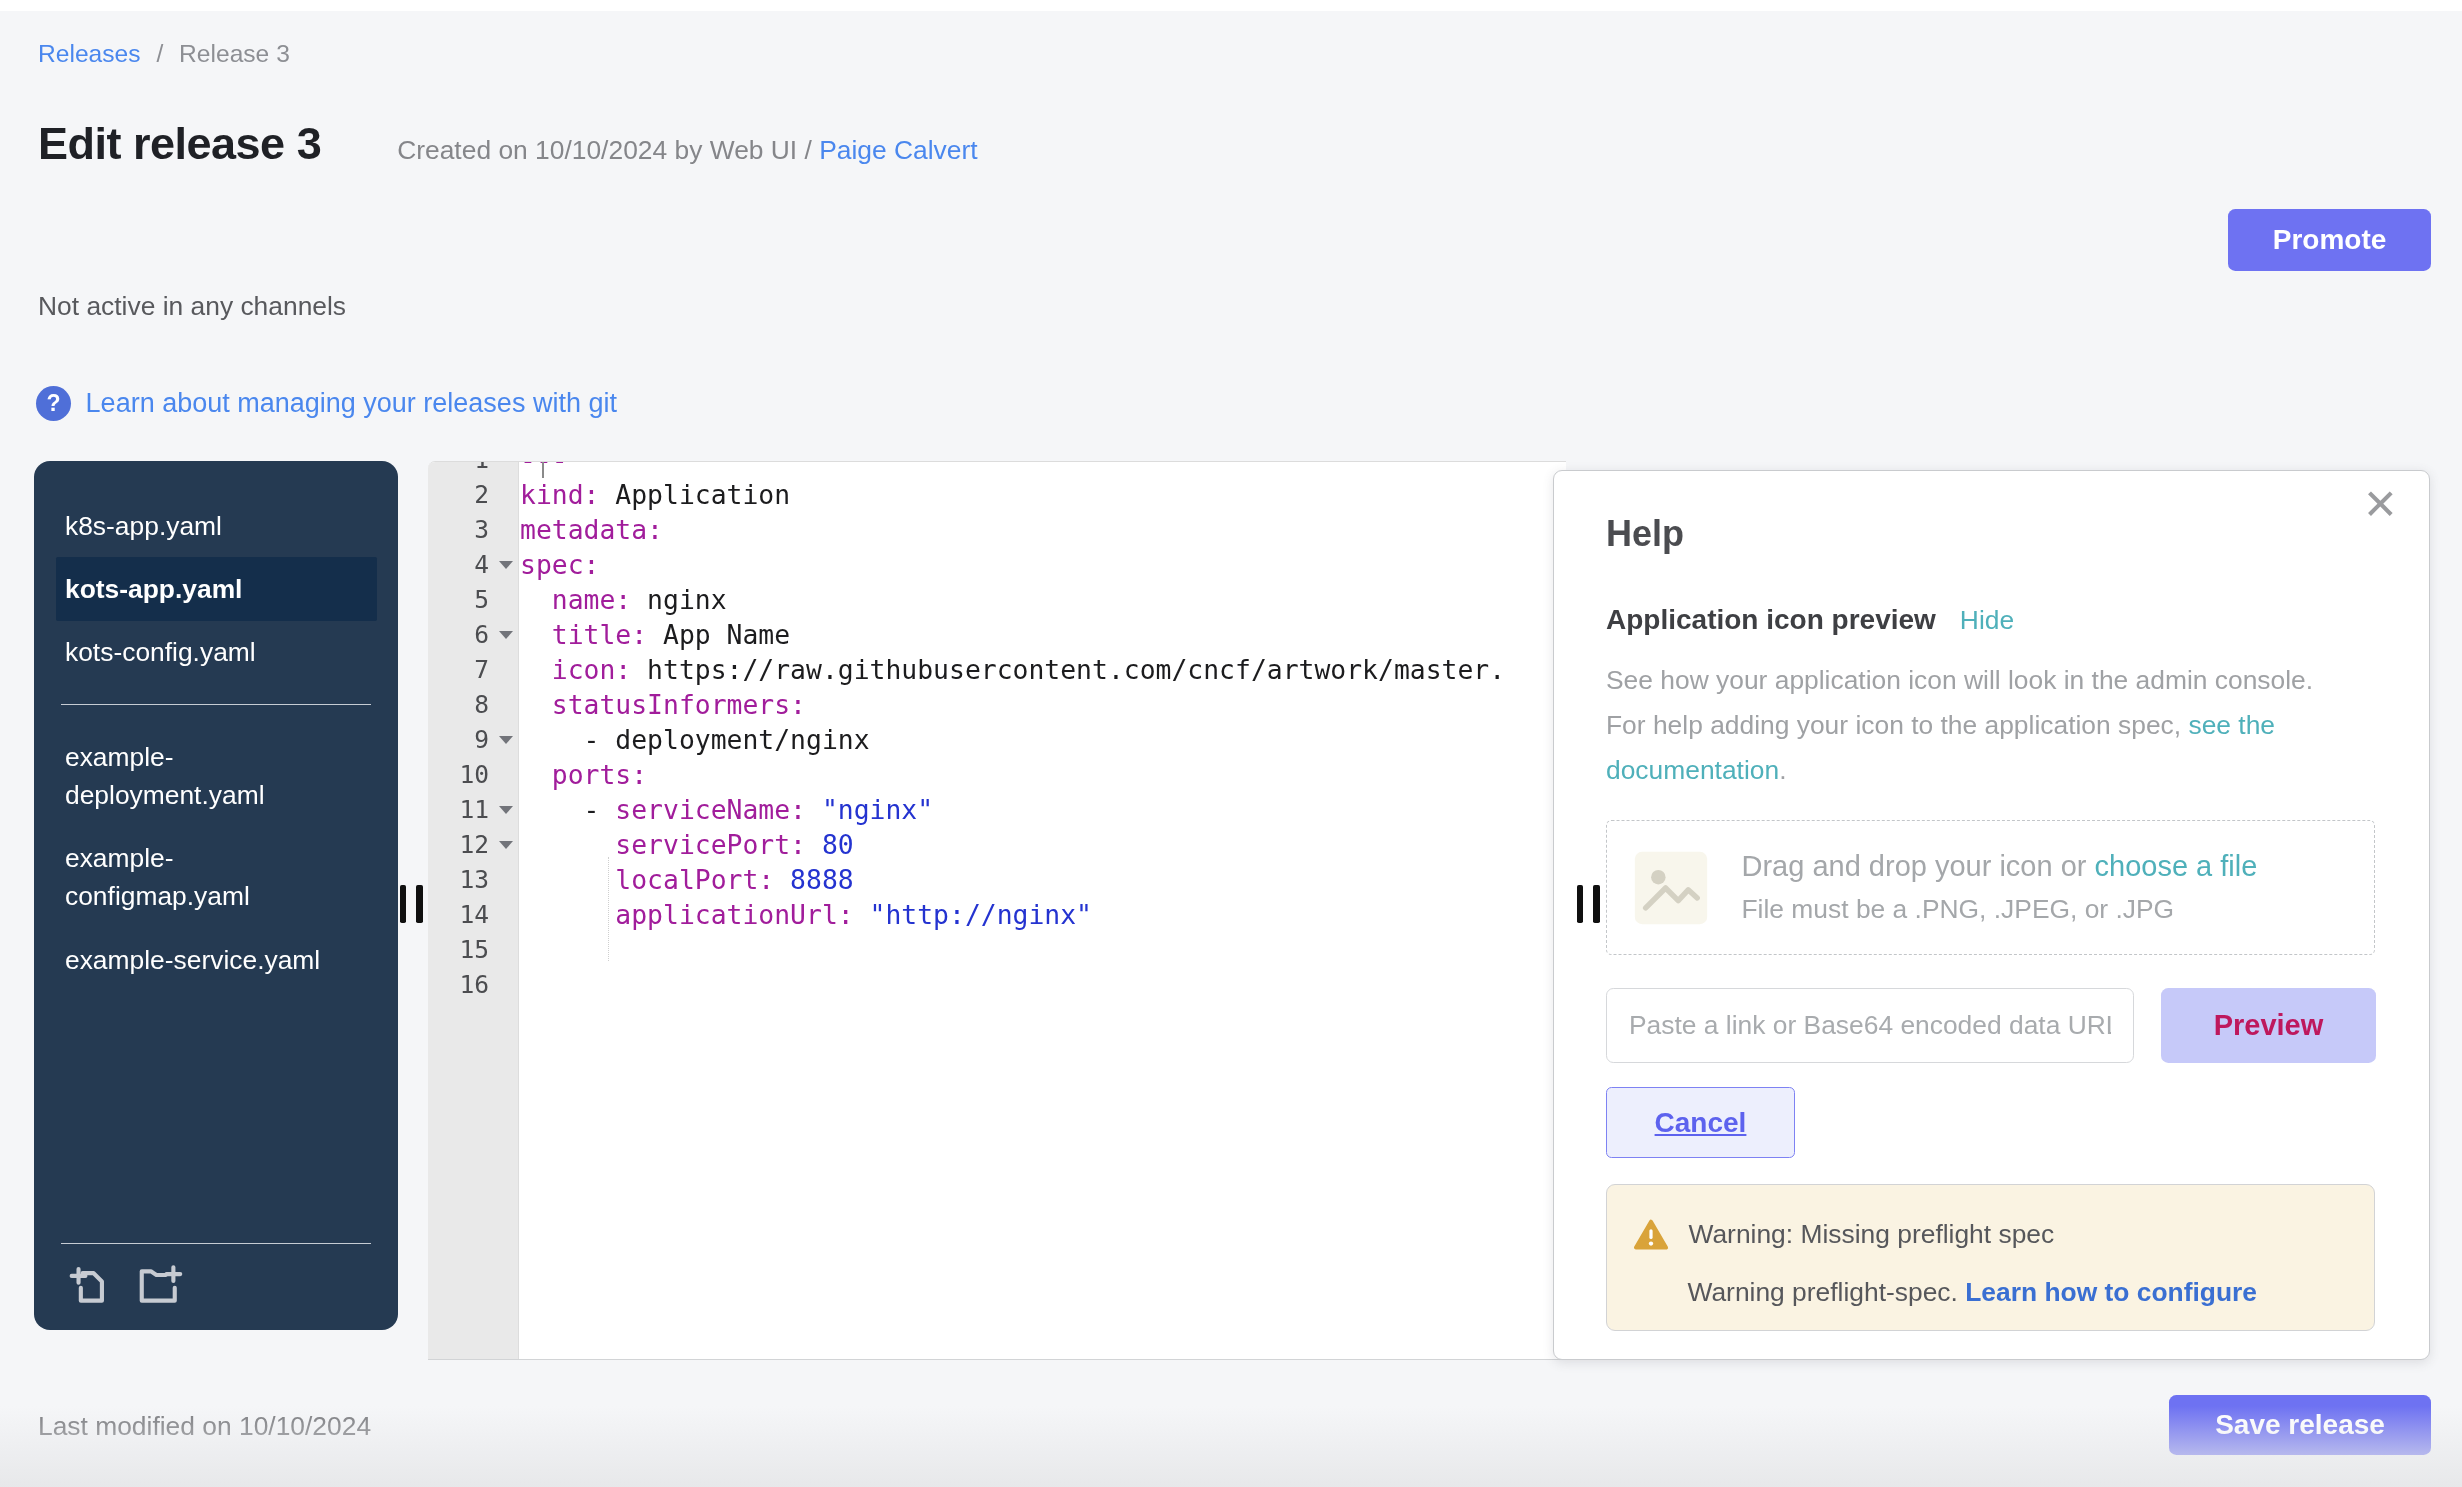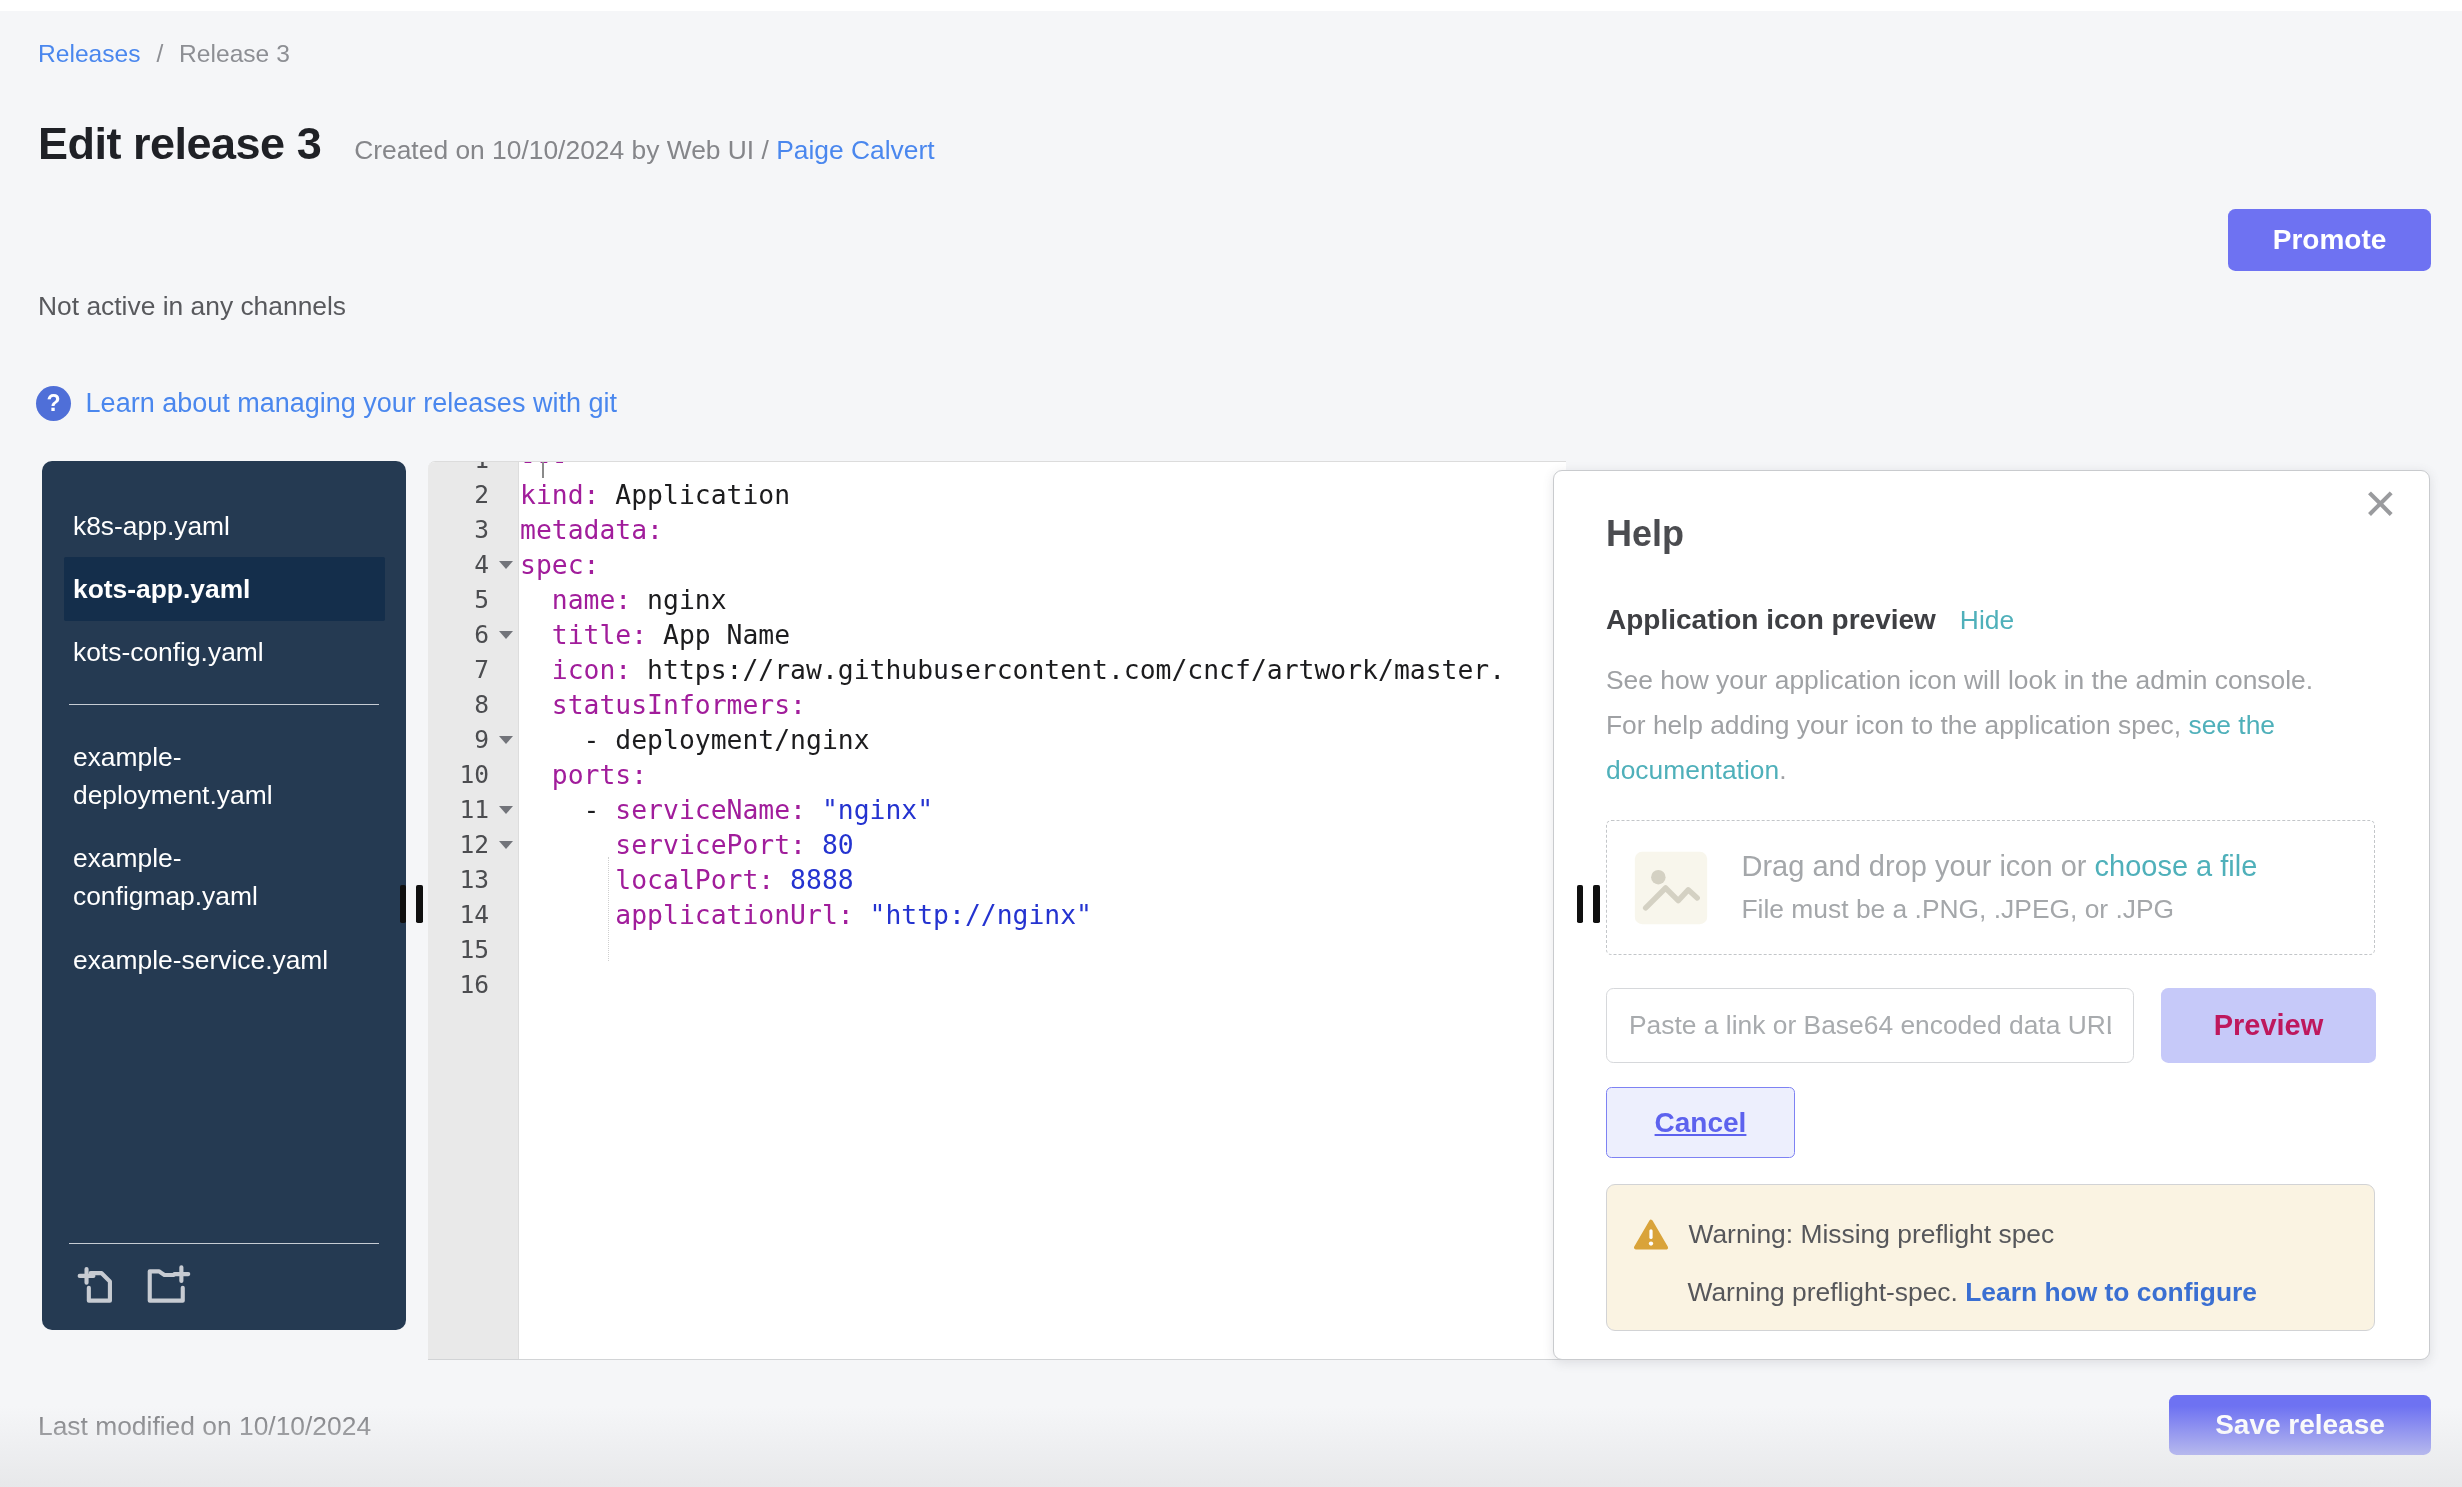--- a/index.html
+++ b/index.html
@@ -11,21 +11,21 @@
     color:#33353a;
   }
   .topstrip { position:absolute; left:0; top:0; width:100%; height:11px; background:#ffffff; }
 
   
   .breadcrumb { position:absolute; left:38px; top:40px; font-size:24.6px; }
   .breadcrumb .bc-link { color:var(--link-blue,#4a87ee); text-decoration:none; cursor:pointer; }
   .breadcrumb .bc-sep { color:#8d8f94; margin:0 9px; }
   .breadcrumb .bc-cur { color:#8d8f94; }
 
-  .title-row { position:absolute; left:38px; top:118px; display:flex; align-items:baseline; }
+  .title-row { position:absolute; left:38px; top:118px; display:flex; align-items:baseline;gap:43px; }
   .title-row h1 { font-size:45px; font-weight:700; color:#1f2126; letter-spacing:-0.5px; }
   .subtitle { margin-left:33px; font-size:26.4px; color:#85868a; }
   .subtitle a { color:var(--link-blue,#4a87ee); text-decoration:none; margin-left:7.3px; cursor:pointer; }
 
   .docs-line { position:absolute; left:38px; top:228px; font-size:26.4px; color:#515256; }
   .docs-line a { color:var(--link-blue,#4a87ee); text-decoration:none; cursor:pointer; }
   .channels-status { position:absolute; left:38px; top:291px; font-size:26.4px; color:#58595d; }
 
   .btn { border:none; cursor:pointer; font-family:inherit; }
   .promote-btn {
@@ -36,22 +36,22 @@
 
   .git-row { position:absolute; left:36px; top:386px; display:flex; align-items:center; gap:14.6px; }
   .q-circle {
     width:35px; height:35px; border-radius:50%; background:#4f6fd8; color:#fff;
     display:flex; align-items:center; justify-content:center; font-size:23px; font-weight:700;
   }
   .git-row a { color:var(--link-blue,#4a87ee); font-size:27px; text-decoration:none; cursor:pointer; }
 
   
   .sidebar {
-    position:absolute; left:42px; top:461px; width:364px; height:869px;
-    background:var(--sidebar-bg,#253a52); border-radius:10px; color:#fff;
+    position:absolute; left:34px; top:461px; width:364px; height:869px;
+    background:var(--sidebar-bg,#253a52); border-radius:16px; color:#fff;
   }
   .file-list { padding-top:33px; }
   .file-item {
     font-size:26.4px; line-height:38px; padding:12.7px 27px 12.7px 31px;
     width:321px; cursor:pointer; overflow-wrap:break-word;
   }
   .file-item .w { display:inline-block; max-width:290px; }
   .file-item.selected {
     background:var(--sidebar-selected,#142e4b); font-weight:700;
     margin:0 22px; padding:12.7px 9px 12.7px 9px; width:321px; border-radius:1.8px;

